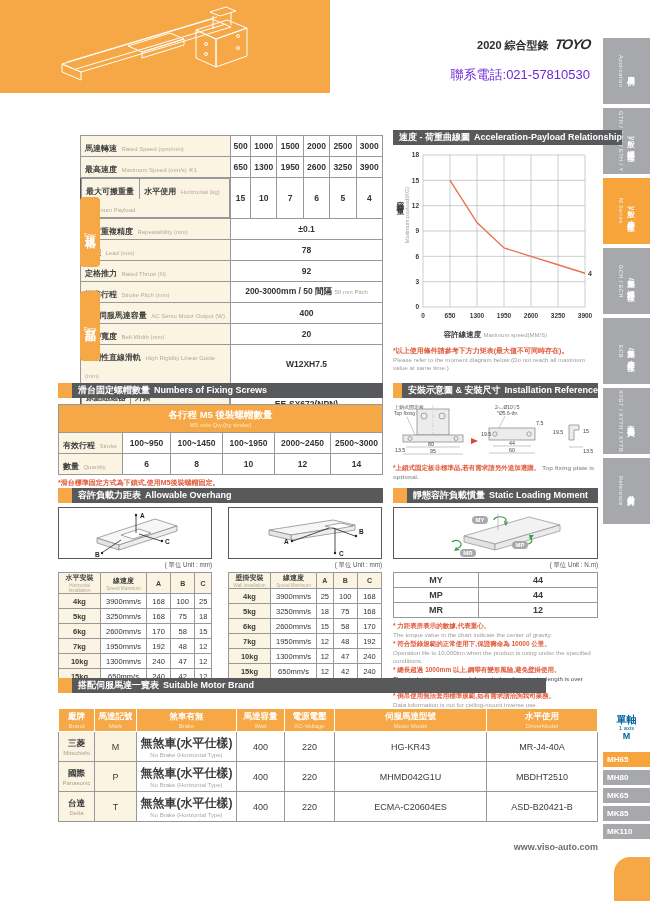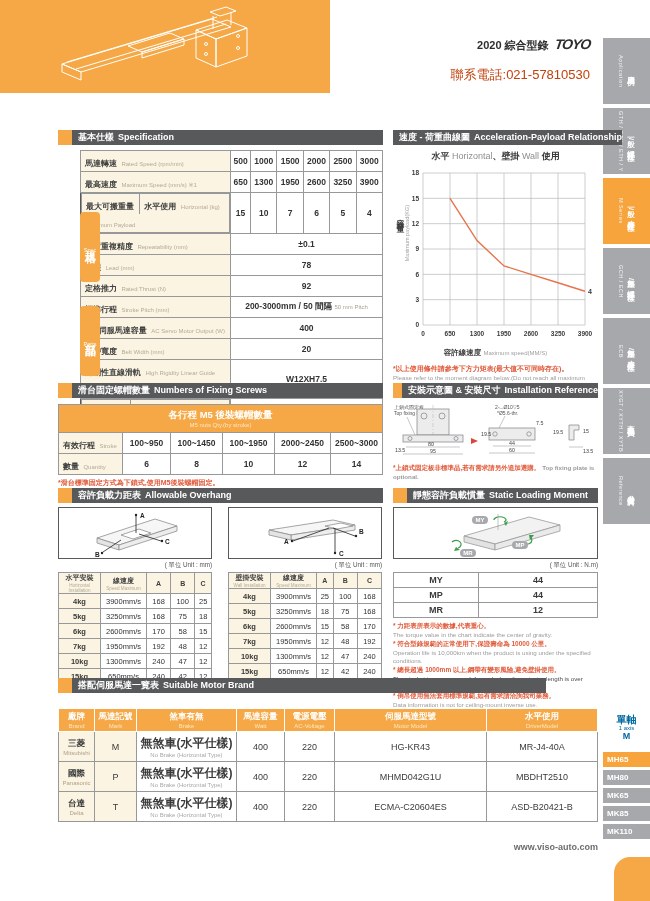--- a/index.html
+++ b/index.html
@@ -7,21 +7,21 @@
   #page {
     position:relative; width:650px; height:901px; margin:0 auto;
     background:#fff; font-family:"Liberation Sans","DejaVu Sans",sans-serif;
     color:#3a3a3a; overflow:hidden;
   }
   
   #hero { position:absolute; left:0; top:0; width:330px; height:93px; background:#f5a845; }
   
   #catalog-line { position:absolute; right:60px; top:36px; font-size:11px; font-weight:bold; color:#2e2e2e; }
   #catalog-line .logo { font-style:italic; font-weight:900; font-size:14px; letter-spacing:-1px; margin-left:6px; transform:skewX(-8deg); display:inline-block; }
-  #phone-line { position:absolute; right:60px; top:66px; font-size:13px; color:#c2410c; }
+  #phone-line { position:absolute; right:60px; top:66px; font-size:13px; color:#6d28d9; }
   
   .side-tab { position:absolute; right:0; width:47px; height:66px; background:#a6a8ab;
     display:flex; align-items:center; justify-content:center; gap:2px; }
   .side-tab.active { background:#f8a43c; }
   .side-tab .vzh { writing-mode:vertical-rl; font-size:7.5px; font-weight:bold; color:#fff; letter-spacing:1px; }
   .side-tab .ven { writing-mode:vertical-rl; font-size:5.5px; color:#f2f2f2; letter-spacing:.5px; }
   #axis-group { position:absolute; right:0; top:714px; width:47px; text-align:center; color:#0369a1; line-height:1.1; }
   #axis-group .a1 { font-size:10px; font-weight:bold; }
   #axis-group .a2 { font-size:6px; }
   #axis-group .a3 { font-size:9px; font-weight:bold; }
@@ -176,24 +176,20 @@
     <div class="a3">M</div>
   </div>
   <div class="model-tab active" style="top:752px">MH65</div>
   <div class="model-tab" style="top:770px">MH80</div>
   <div class="model-tab" style="top:788px">MK65</div>
   <div class="model-tab" style="top:806px">MK85</div>
   <div class="model-tab" style="top:824px">MK110</div>
   <div id="corner-blob"></div>
 
   <div class="sec" style="left:58px; top:130px; width:325px;">
-    <div class="sec-h">
-      <div class="sq"></div>
-      <div class="bar"><span>基本仕樣</span><span class="en">Specification</span></div>
-    </div>
     <div id="spec-wrap">
       <div class="side-badge" id="badge-spec">
         <span class="vzh">規格</span>
         <span class="ven">Spec</span>
       </div>
       <div class="side-badge" id="badge-parts">
         <span class="vzh">部品</span>
         <span class="ven">Parts</span>
       </div>
       <table class="tb-outer" style="width:303px">
@@ -276,23 +272,20 @@
         </table>
     </div>
     <div class="note-red" style="color:#e8724c">※1 馬達加減速設定 0.4 秒。</div>
     <div class="note-gray">Acceleration and deacceleration value is set 0.4 second.</div>
   </div>
 
   <div class="sec" style="left:393px; top:130px; width:205px;">
     <div class="sec-h">
       <div class="sq"></div>
       <div class="bar"><span>速度 - 荷重曲線圖</span><span class="en">Acceleration-Payload Relationship</span></div>
-    </div>
-    <div id="chart-sub">
-      <span>水平</span> <span class="g">Horizontal</span><span>、壁掛</span> <span class="g">Wall</span> <span>使用</span>
     </div>
     <div id="chart-zone">
       <div id="ylab-zh">容許荷重</div>
       <div id="ylab-en">Maximum payload(KG)</div>
       <svg id="chart-svg" width="205" height="178">
           <line x1="30" y1="160" x2="30" y2="8" stroke="#b6b8ba" stroke-width="0.7"></line>
           <text x="30" y="171" text-anchor="middle" font-size="6.5" fill="#3a3a3a" font-weight="bold">0</text>
           <line x1="57" y1="160" x2="57" y2="8" stroke="#b6b8ba" stroke-width="0.7"></line>
           <text x="57" y="171" text-anchor="middle" font-size="6.5" fill="#3a3a3a" font-weight="bold">650</text>
           <line x1="84" y1="160" x2="84" y2="8" stroke="#b6b8ba" stroke-width="0.7"></line>

